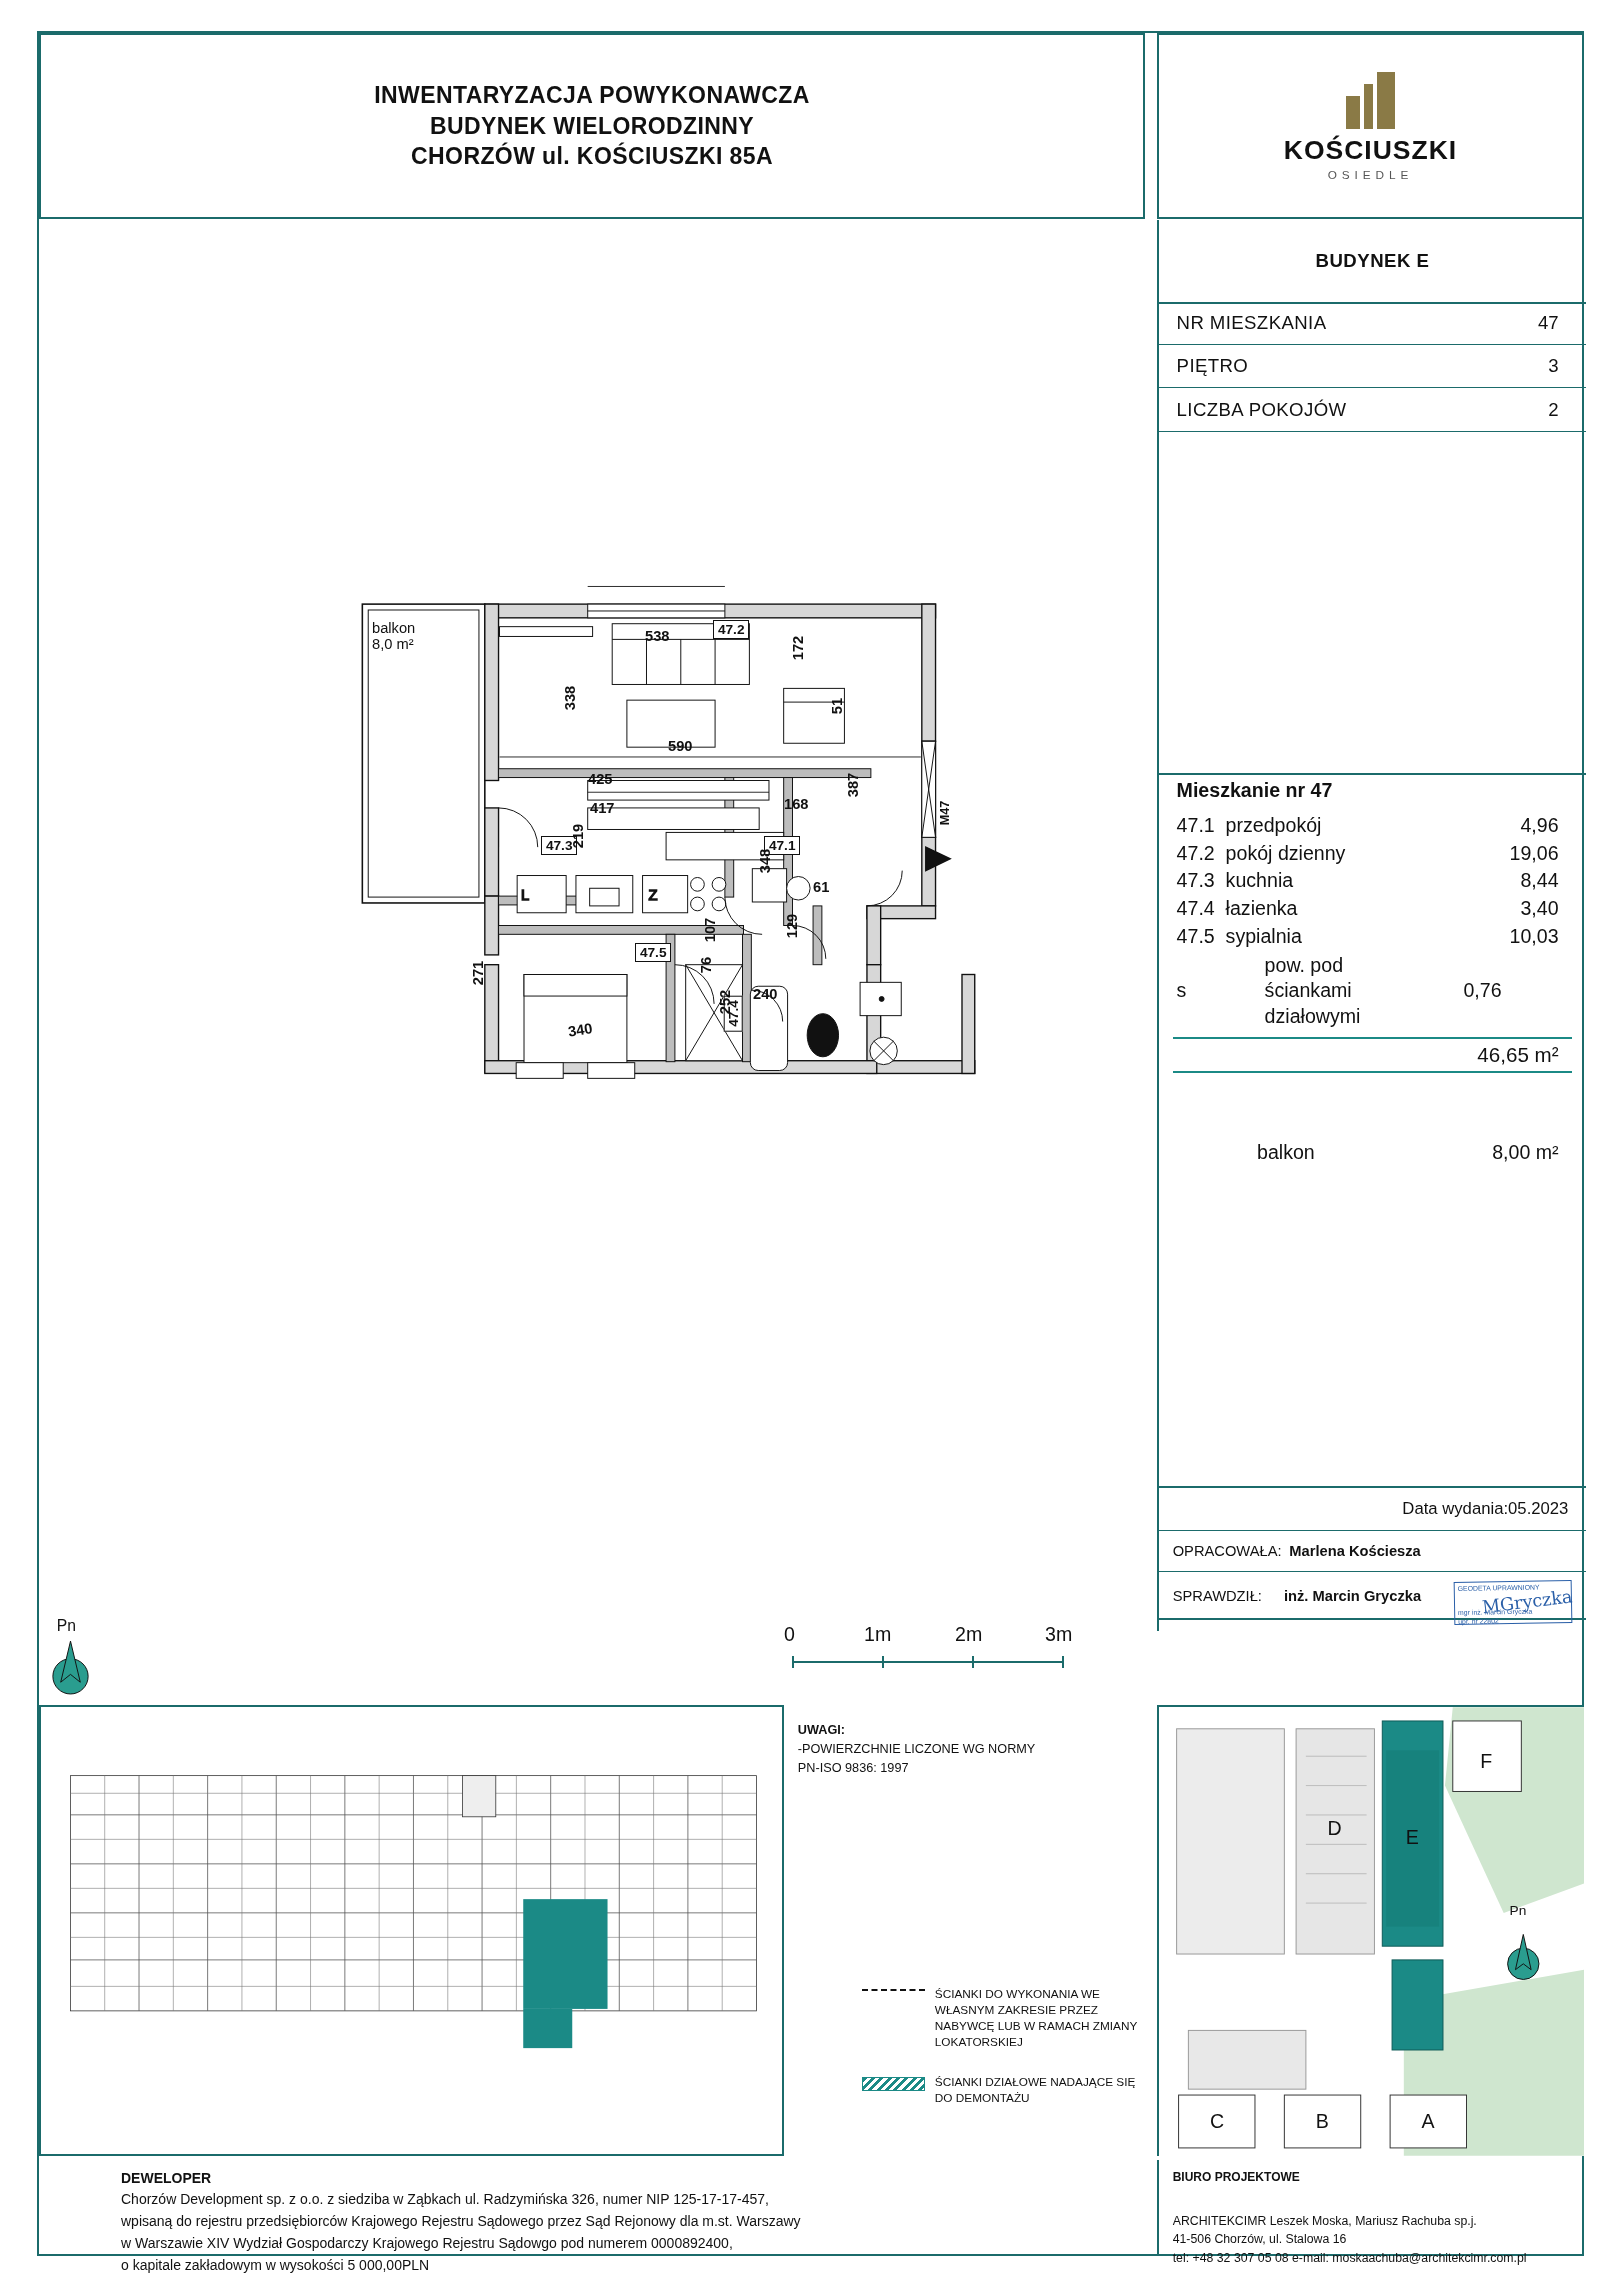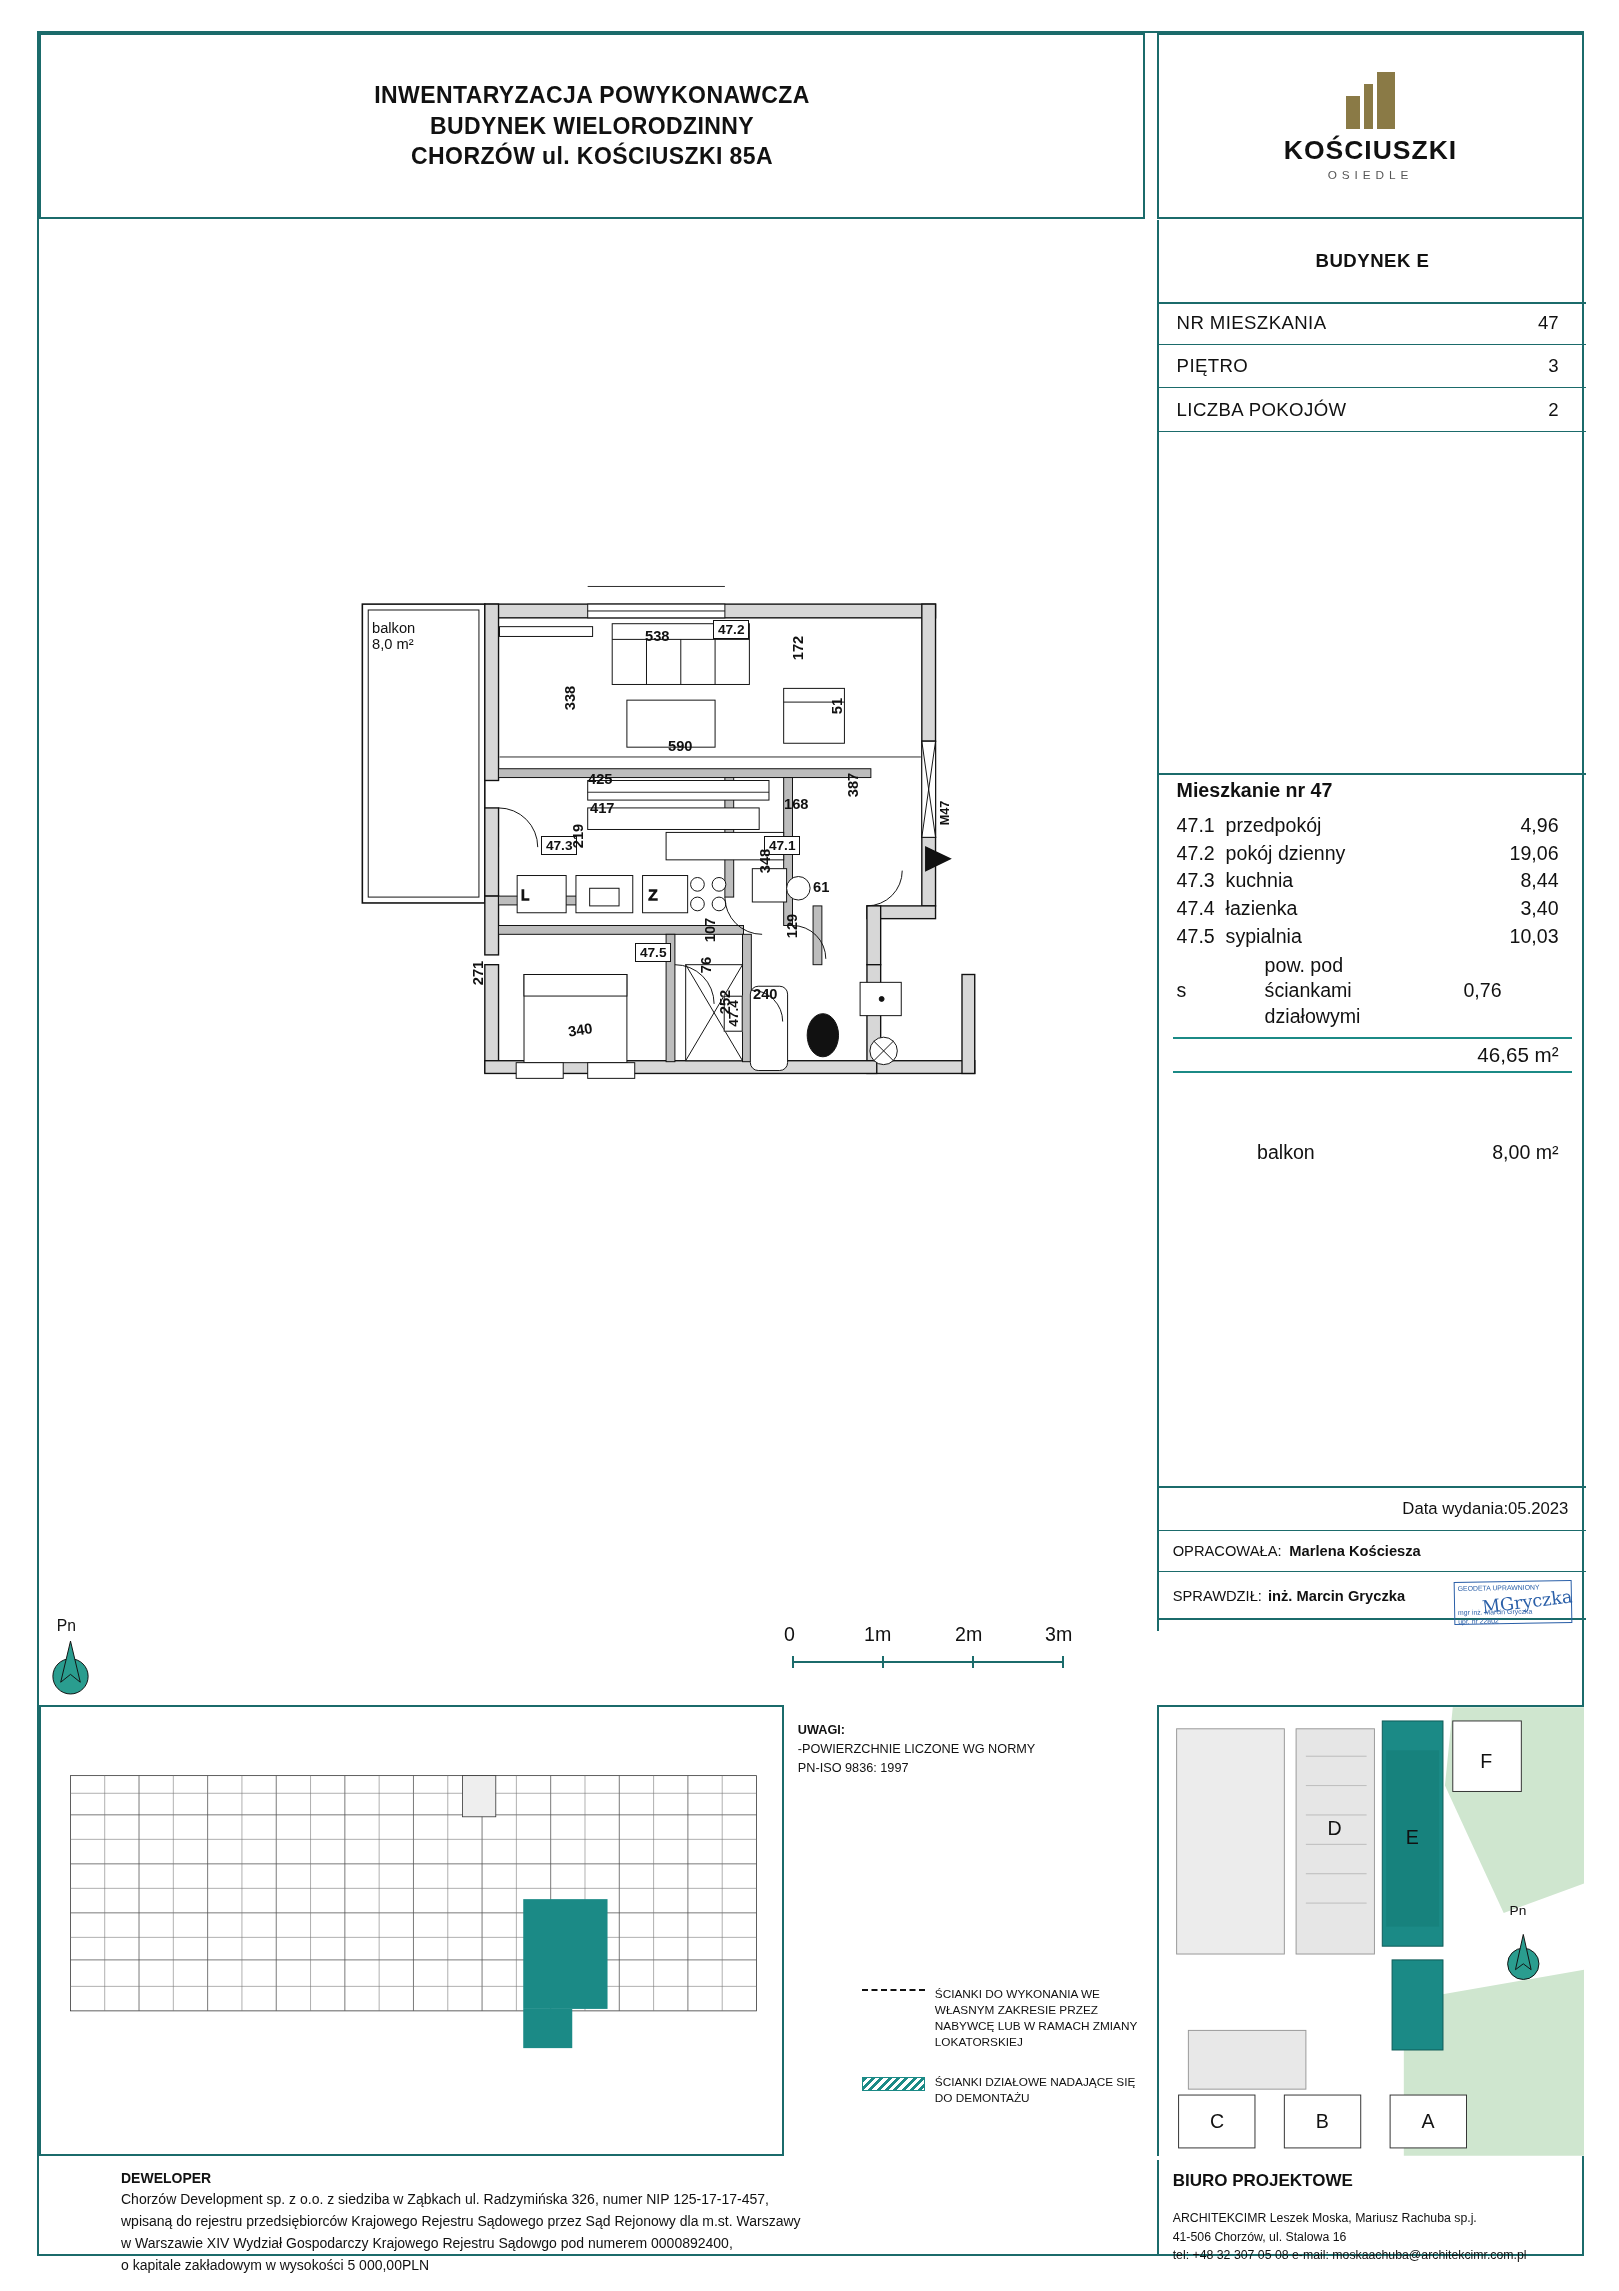--- a/index.html
+++ b/index.html
@@ -35,21 +35,21 @@
   .tr .ar{text-align:right;width:90px;}
   .tr.multi{align-items:flex-start;}
   .tr.multi .nm{line-height:1.3;margin-left:39px;}
   .sum{margin:7.8px 13.7px 0 13.7px;border-top:2.9px solid #1b8a86;border-bottom:2.9px solid #1b8a86;text-align:right;padding:3.9px 13.7px 3.9px 0;font-size:20.6px;}
   .balkon{position:absolute;left:0;top:921px;width:427px;display:flex;font-size:19.6px;padding:0 27.4px 0 98px;box-sizing:border-box;}
   .balkon .bl{flex:1;}
 
   .rp-date{position:absolute;left:0;top:1266px;width:427px;height:45px;border-top:2px solid #1b6b6b;border-bottom:1px solid #1b6b6b;
      display:flex;align-items:center;justify-content:flex-end;padding-right:17.6px;box-sizing:border-box;font-size:16.7px;}
   .rp-op{position:absolute;left:0;top:1311px;width:427px;height:41px;border-bottom:1px solid #1b6b6b;display:flex;align-items:center;padding-left:13.7px;box-sizing:border-box;font-size:14.7px;gap:7.8px;}
-  .rp-sp{position:absolute;left:0;top:1353px;width:427px;height:47px;border-bottom:2px solid #1b6b6b;display:flex;align-items:center;padding-left:13.7px;box-sizing:border-box;font-size:14.7px;gap:6px;}
+  .rp-sp{position:absolute;left:0;top:1353px;width:427px;height:47px;border-bottom:2px solid #1b6b6b;display:flex;align-items:center;padding-left:13.7px;box-sizing:border-box;font-size:14.7px;gap:22px;}
   .rp-op b,.rp-sp b{font-weight:700;}
   .stamp{position:absolute;right:13.7px;top:7.8px;width:118px;height:43px;border:1px solid #2a5fa8;color:#2a5fa8;font-size:6.9px;line-height:1.25;padding:2px 2.9px;box-sizing:border-box;transform:rotate(-1deg);}
   .stamp .sig{position:absolute;left:27.4px;top:9.8px;font-family:"DejaVu Serif",serif;font-size:17.6px;color:#2a5fa8;transform:rotate(-6deg);}
 
   
   .plan{position:absolute;left:39px;top:220px;width:1117px;height:1411px;}
 
   
   .scalebar{position:absolute;left:784px;top:1656px;width:333px;}
   .sb-line{position:relative;height:11.8px;}
@@ -69,21 +69,21 @@
   .lg .sw{width:63px;height:13.7px;flex:none;margin-top:2px;}
   .sw-dash{border-top:2.9px dashed #111;height:0;margin-top:7.8px;}
   .sw-hatch{height:11.8px;background:repeating-linear-gradient(135deg,#1b8a86 0 2.9px,#fff 2.9px 5.9px);border:1px solid #1b8a86;box-sizing:border-box;}
 
   .sitemap{position:absolute;left:1157px;top:1705px;width:427px;height:451px;border-left:2px solid #1b6b6b;border-top:2px solid #1b6b6b;box-sizing:border-box;overflow:hidden;background:#fff;}
 
   
   .foot{position:absolute;left:39px;top:2160px;width:1117px;height:96px;font-size:14px;line-height:1.55;padding:7.8px 0 0 82px;box-sizing:border-box;}
   .foot b{font-weight:700;}
   .foot2{position:absolute;left:1157px;top:2160px;width:427px;height:96px;border-left:2px solid #1b6b6b;box-sizing:border-box;padding:7.8px 0 0 13.7px;font-size:12.3px;line-height:1.5;}
-  .foot2 .t{font-weight:700;font-size:17px;margin-bottom:16px;}
+  .foot2 .t{font-weight:700;font-size:12px;margin-bottom:26px;}
 
   .dimtxt{position:absolute;font-size:14.7px;font-weight:700;font-family:"Liberation Sans",sans-serif;}
   .rmlabel{position:absolute;font-size:13.7px;font-weight:700;border:1px solid #111;background:#fff;padding:1px 3.9px;}
 </style>
 </head>
 <body>
 
 <div class="page">
   <div class="frame"></div>
 

